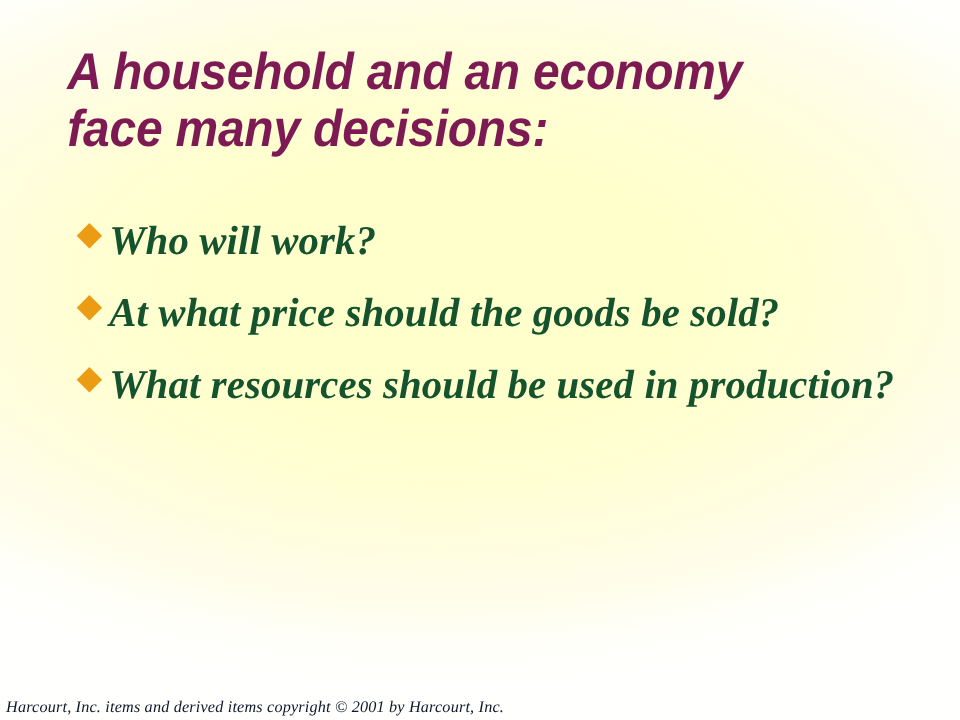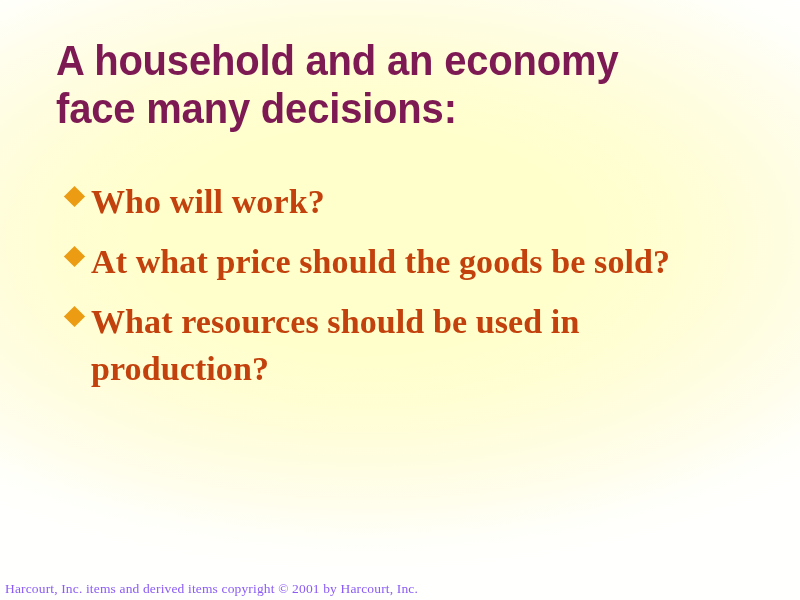--- a/index.html
+++ b/index.html
@@ -27,20 +27,21 @@
         #fffed4 52%,
         #fffde0 67%,
         #fffeee 82%,
         #fffffa 92%,
         #fffffd 100%),
       linear-gradient(180deg, #fffef7 0%, #fffefa 100%);
   }
   #slide-content {
     position: absolute;
     inset: 0;
+    font-style: italic;
   }
 
   
   .title-block {
     position: absolute;
     left: 56px;
     top: 36px;
     width: 690px;
   }
   .title-line {
@@ -76,34 +77,34 @@
   .diamond {
     display: block;
     width: 15px;
     height: 15px;
     background: #eb9c13;
     transform: rotate(45deg);
     margin-left: 3px;
   }
   .bullet-text {
     flex: 1 1 auto;
-    color: #c2410c;
+    color: #14532d;
     font-family: "Liberation Serif", "DejaVu Serif", serif;
     font-weight: bold;
     font-size: 34px;
     line-height: 47px;
     letter-spacing: 0.1px;
   }
 
   
   .footer {
     position: absolute;
     left: 5px;
     bottom: 3px;
-    color: #8b5cf6;
+    color: #0f172a;
     font-family: "Liberation Serif", "DejaVu Serif", serif;
     font-size: 13.5px;
     line-height: 16px;
     white-space: nowrap;
     letter-spacing: 0.15px;
   }
 </style>
 </head>
 <body>
 

